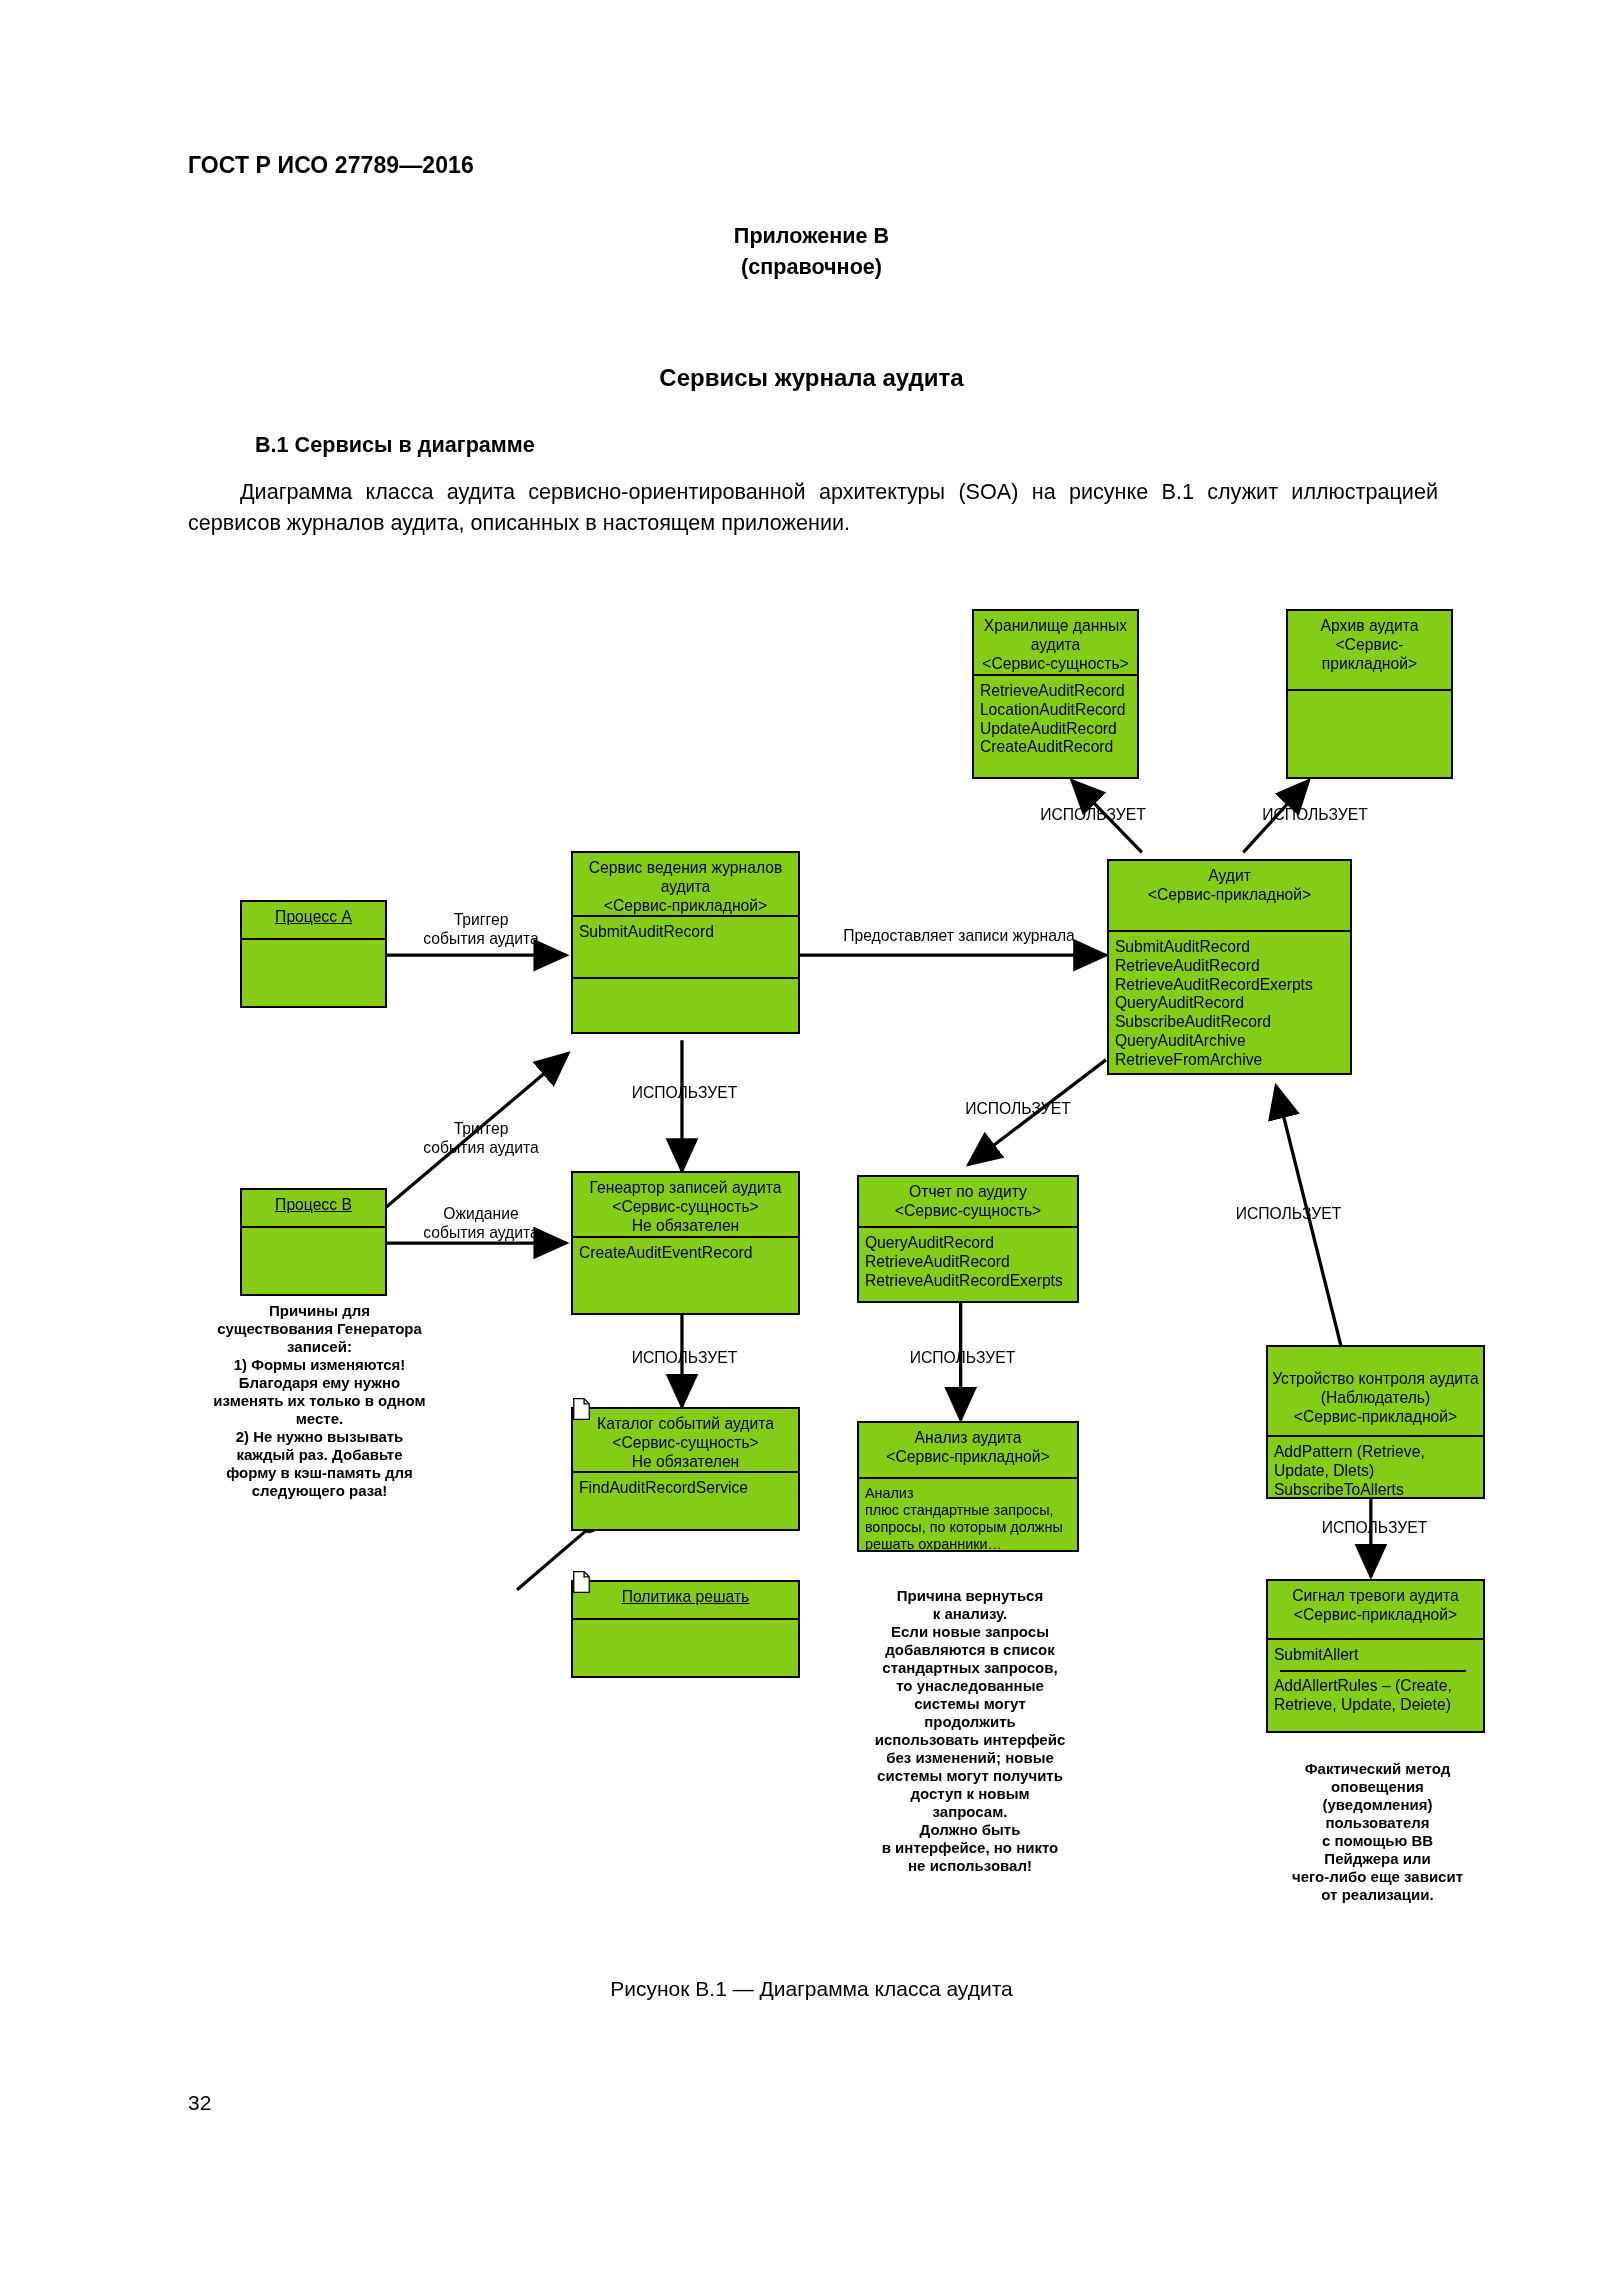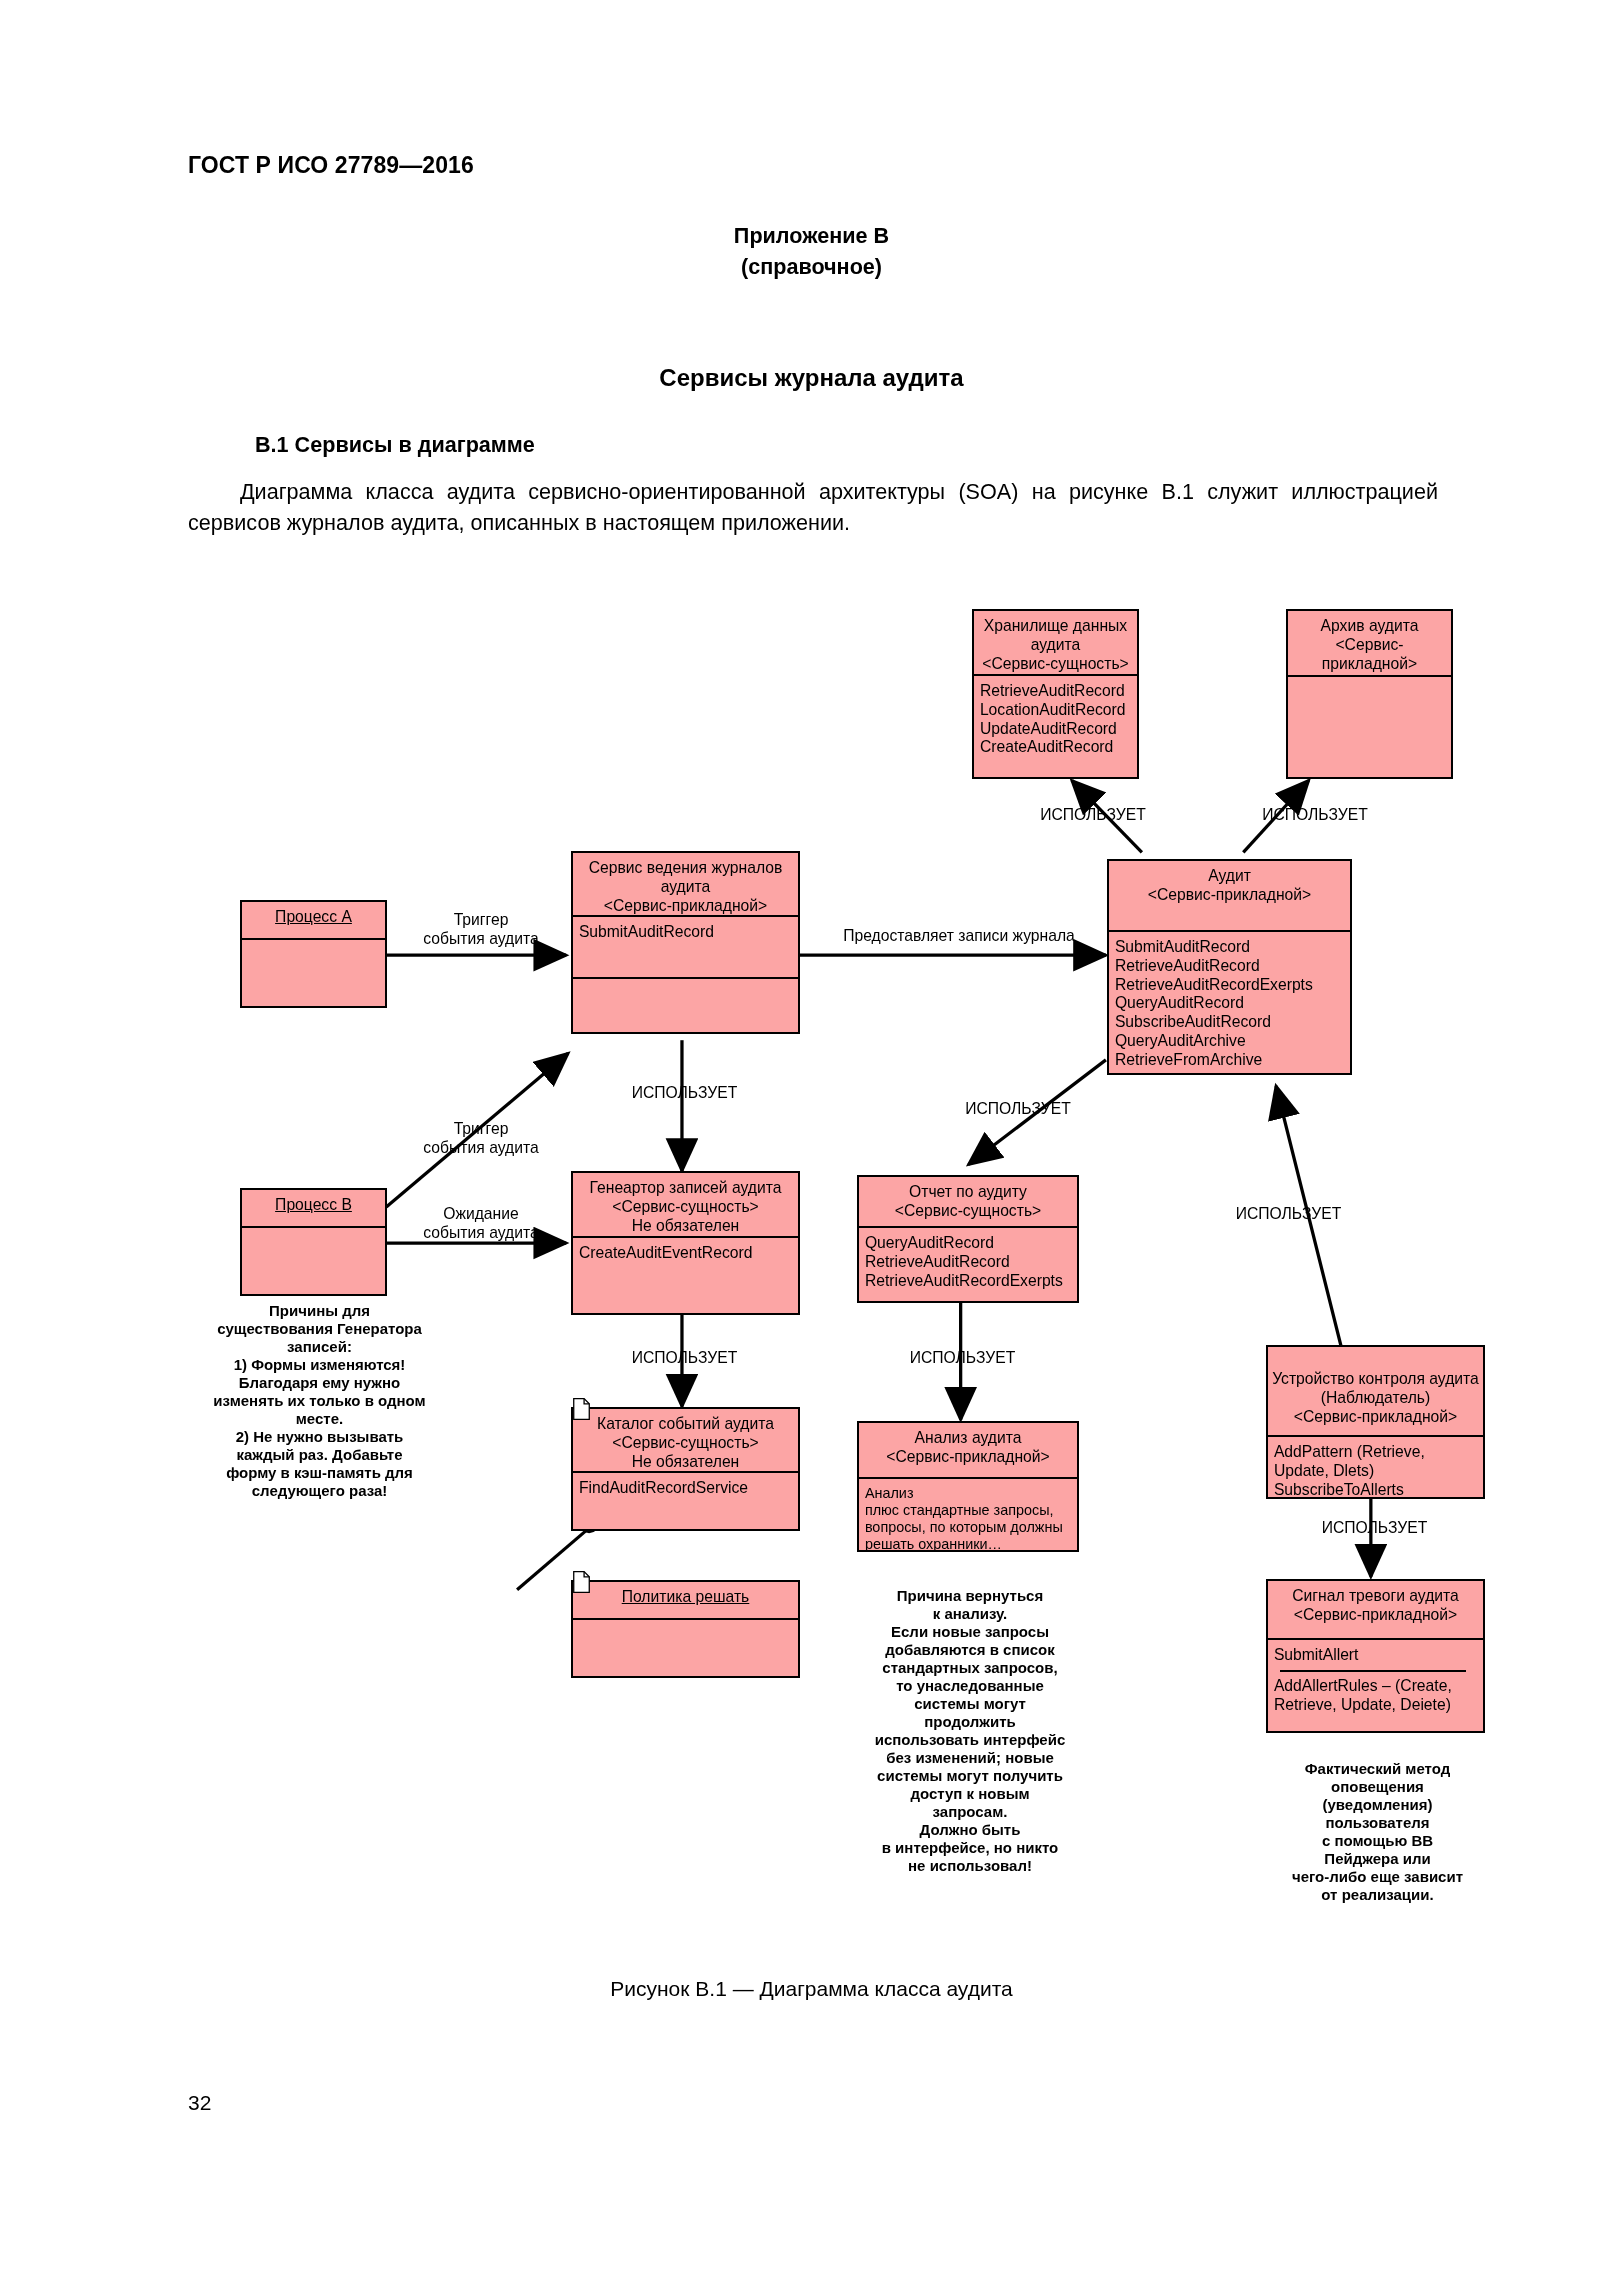--- a/index.html
+++ b/index.html
@@ -43,21 +43,21 @@
   .body-par .indent { display:inline-block; width:52px; }
 
   
   .figure { position:absolute; left:0; top:0; width:1623px; height:2295px; }
   .figure svg { position:absolute; left:0; top:0; }
 
   
   .uml {
     position:absolute;
     border:2.6px solid #000;
-    background:#fca5a5;
+    background:#84cc16;
     box-sizing:border-box;
   }
   .uml .hdr {
     text-align:center;
     font-size:15.7px;
     line-height:1.22;
     padding:4.6px 3.9px 4.6px 3.9px;
     border-bottom:2.6px solid #000;
     box-sizing:border-box;
     position:relative;
@@ -188,21 +188,21 @@
       </div>
       <div class="ops">
         <div>RetrieveAuditRecord</div>
         <div>LocationAuditRecord</div>
         <div>UpdateAuditRecord</div>
         <div>CreateAuditRecord</div>
       </div>
     </div>
 
     <div class="uml" style="left:1286px; top:609px; width:167px; height:170px;">
-      <div class="hdr" style="height:66px;">
+      <div class="hdr" style="height:80px;">
         <span>Архив аудита</span><br>
         <span>&lt;Сервис-</span><br>
         <span>прикладной&gt;</span>
       </div>
       <div class="ops"></div>
     </div>
 
     <div class="edge-label" style="left:1021px; top:805px; width:144px;">ИСПОЛЬЗУЕТ</div>
     <div class="edge-label" style="left:1243px; top:805px; width:144px;">ИСПОЛЬЗУЕТ</div>
 

